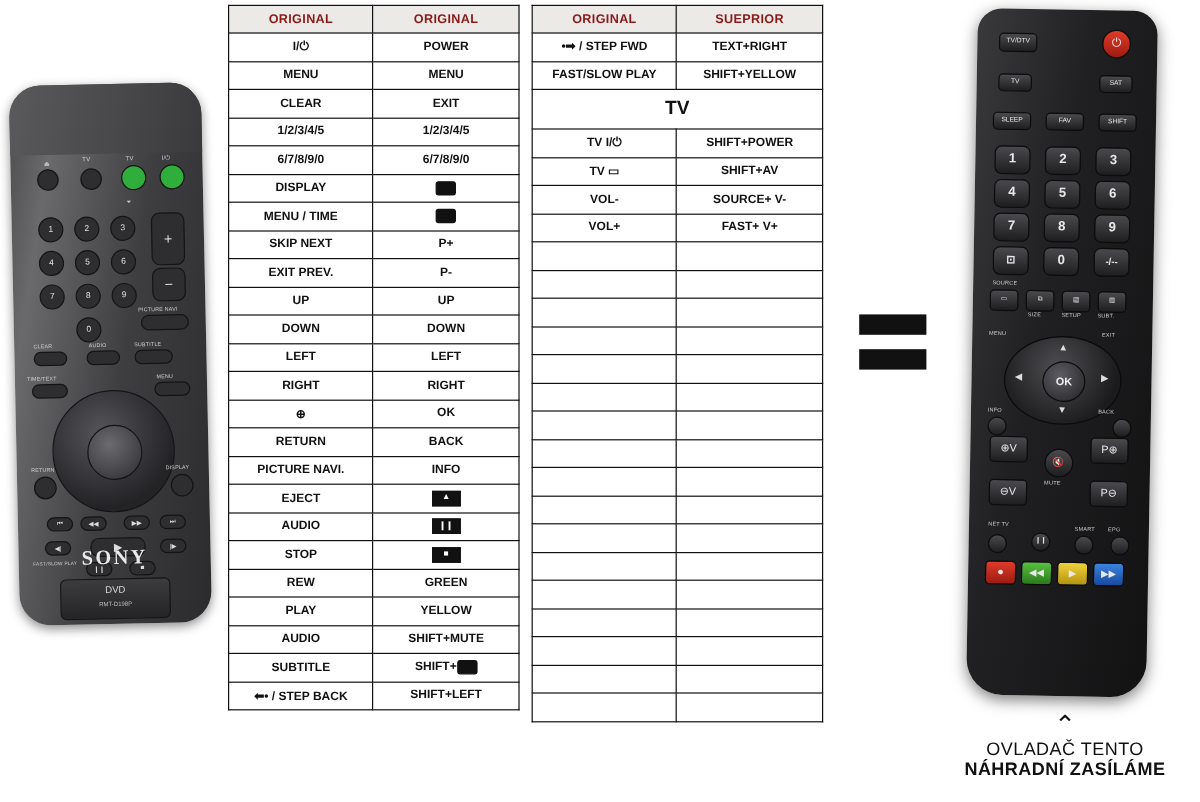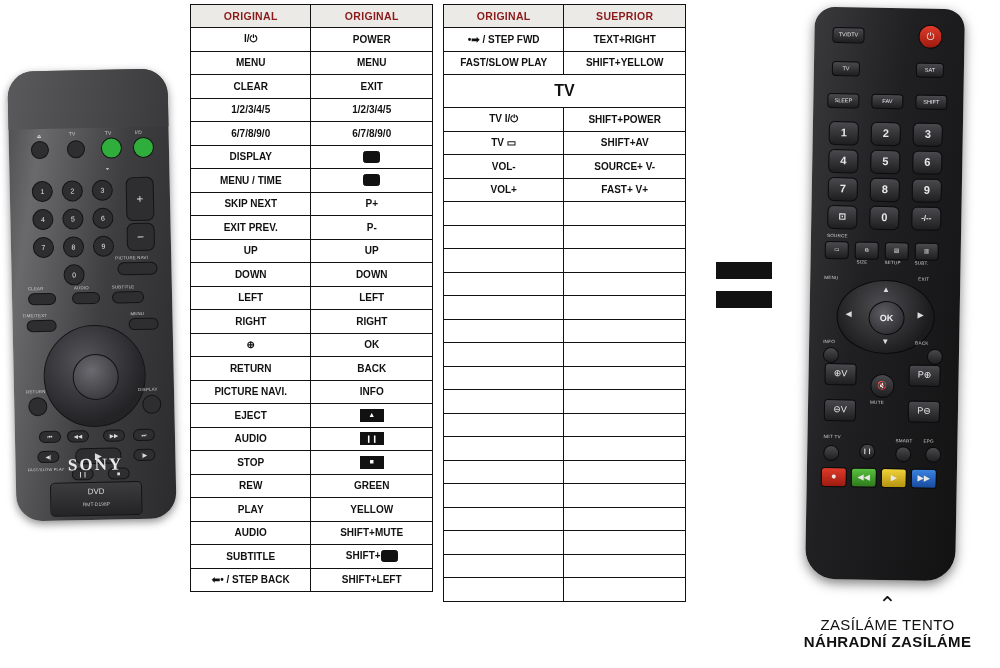--- a/index.html
+++ b/index.html
@@ -453,15 +453,15 @@
   <div class="nb round" style="left:118px;top:438px;width:14px;height:14px;"></div>
 
   <div class="nb red" style="left:14px;top:460px;width:24px;height:18px;font-size:9px;">●</div>
   <div class="nb green" style="left:44px;top:460px;width:24px;height:18px;font-size:8px;">◀◀</div>
   <div class="nb yellow" style="left:74px;top:460px;width:24px;height:18px;font-size:8px;">▶</div>
   <div class="nb blue" style="left:104px;top:460px;width:24px;height:18px;font-size:8px;">▶▶</div>
 </div>
 
 <div id="caption">
   <div class="arrow">⌃</div>
-  <div class="l1">ZASÍLÁME TENTO</div>
+  <div class="l1">OVLADAČ TENTO</div>
   <div class="l2">NÁHRADNÍ ZASÍLÁME</div>
 </div>
 
 </body></html>

